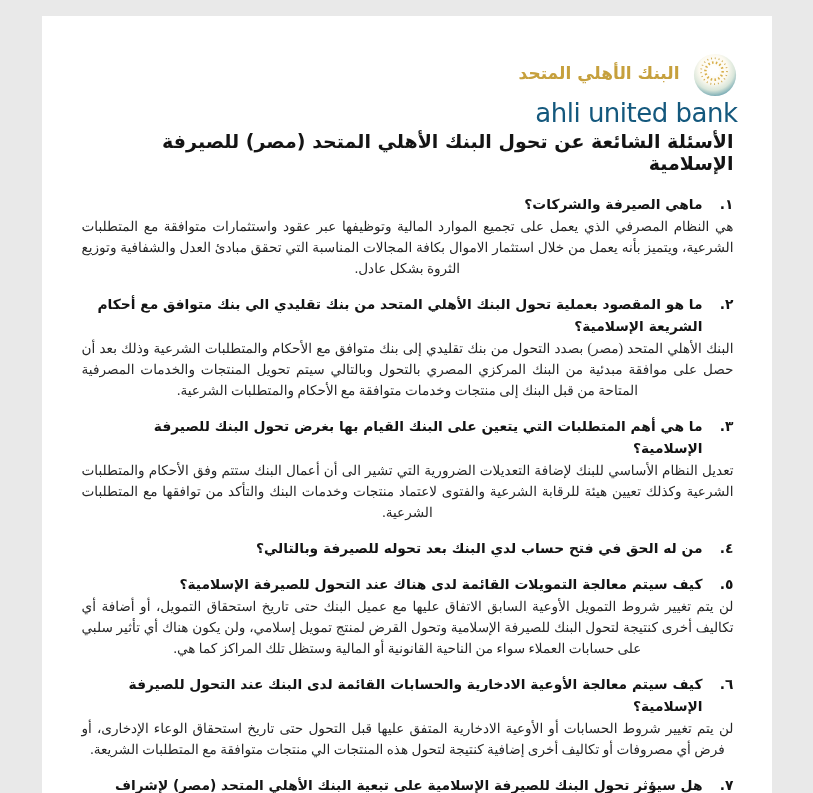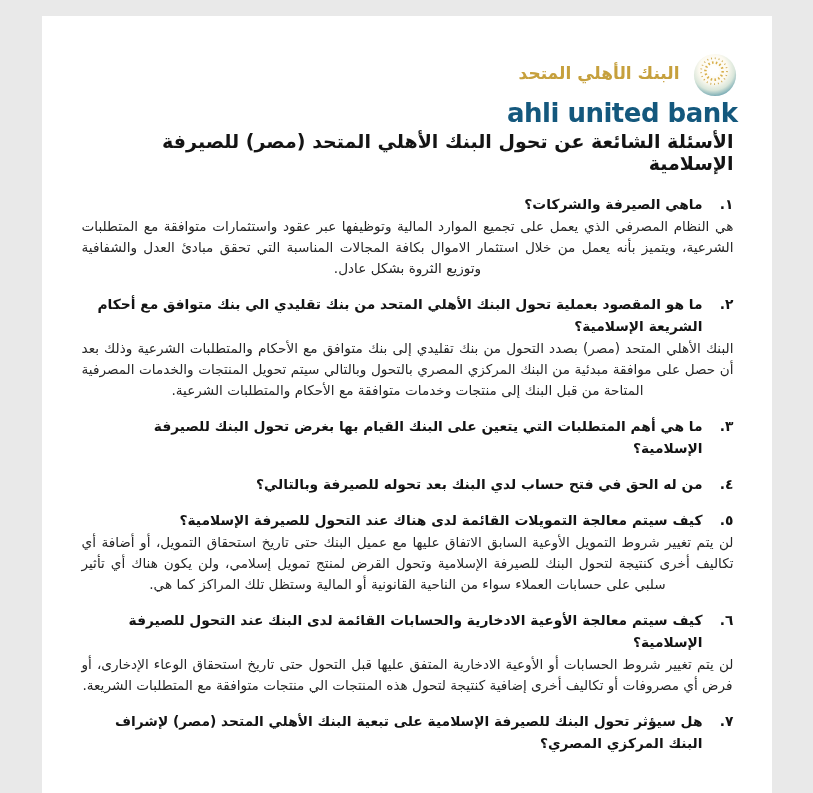--- a/index.html
+++ b/index.html
@@ -28,21 +28,21 @@
     font-weight:bold;
     letter-spacing:0.5px;
     direction:rtl;
     white-space:nowrap;
     padding-bottom:4px;
     line-height:1;
   }
   .sphere { width:46px; height:46px; flex:0 0 auto; }
   .logo-english {
     font-size:26px;
-    font-weight:bold;
+    font-weight:normal;
     color:#14587d;
     letter-spacing:-0.5px;
     line-height:1.1;
     margin-top:1px;
     white-space:nowrap;
   }
 
   
   .content {
     position:absolute;
@@ -68,20 +68,21 @@
   }
   .q-num { flex:0 0 auto; min-width:18px; text-align:right; }
   .q-text { flex:1 1 auto; }
   .a-text {
     font-size:13.6px;
     line-height:21px;
     text-align:justify;
     text-align-last:center;
     color:#262626;
     margin:1px 0 0 0;
+    font-family:Liberation Serif, serif;
   }
 </style>
 </head>
 <body>
 
 <div class="page">
 
   <div class="header">
     <div class="logo-row">
       <div class="logo-arabic">البنك الأهلي المتحد</div>
@@ -122,20 +123,21 @@
         <span class="q-text">ما هو المقصود بعملية تحول البنك الأهلي المتحد من بنك تقليدي الي بنك متوافق مع أحكام الشريعة الإسلامية؟</span>
       </div>
       <p class="a-text">البنك الأهلي المتحد (مصر) بصدد التحول من بنك تقليدي إلى بنك متوافق مع الأحكام والمتطلبات الشرعية وذلك بعد أن حصل على موافقة مبدئية من البنك المركزي المصري بالتحول وبالتالي سيتم تحويل المنتجات والخدمات المصرفية المتاحة من قبل البنك إلى منتجات وخدمات متوافقة مع الأحكام والمتطلبات الشرعية.</p>
     </div>
 
     <div class="qa">
       <div class="q-line">
         <span class="q-num">٣.</span>
         <span class="q-text">ما هي أهم المتطلبات التي يتعين على البنك القيام بها بغرض تحول البنك للصيرفة الإسلامية؟</span>
       </div>
+      <p class="a-text">تعديل النظام الأساسي للبنك لإضافة التعديلات الضرورية التي تشير الى أن أعمال البنك ستتم وفق الأحكام والمتطلبات الشرعية وكذلك تعيين هيئة للرقابة الشرعية والفتوى لاعتماد منتجات وخدمات البنك والتأكد من توافقها مع المتطلبات الشرعية.</p>
     </div>
 
     <div class="qa">
       <div class="q-line">
         <span class="q-num">٤.</span>
         <span class="q-text">من له الحق في فتح حساب لدي البنك بعد تحوله للصيرفة وبالتالي؟</span>
       </div>
     </div>
 
     <div class="qa">

